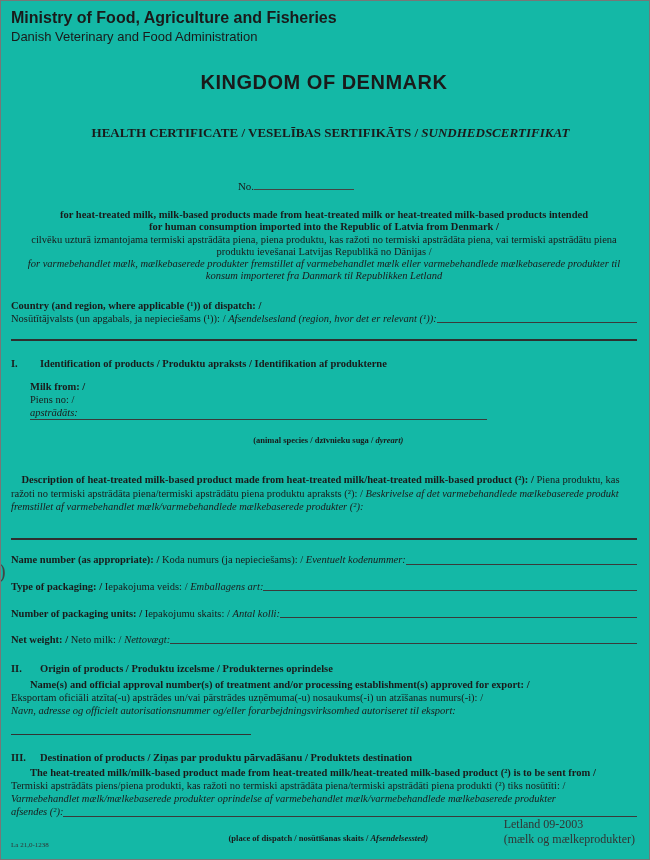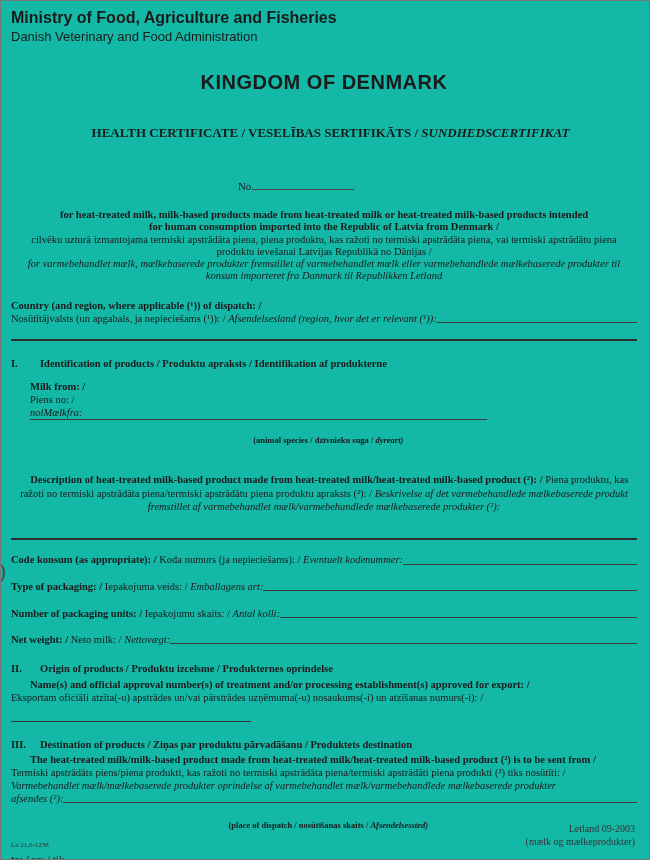--- a/index.html
+++ b/index.html
@@ -37,23 +37,23 @@
   .fill{flex:1;border-bottom:1px solid #3a3a3a;margin-bottom:2px;min-width:20px;}
   .rule{border-top:2px solid #2f2f2f;height:0;}
   .shortrule{width:240px;border-top:1.5px solid #333;height:0;margin-top:17px;}
   .sec{display:flex;}
   .sec .num{width:29px;flex:none;font-weight:bold;}
   .indent{padding-left:19px;}
   .note{font-size:8.5px;font-weight:bold;}
   .note .i{font-weight:bold;}
   .field{margin-top:13.5px;}
   .footer-left{position:absolute;left:10px;bottom:9px;font-size:7px;color:#333;}
-  .footer-right{position:absolute;right:14px;bottom:11px;font-size:10px;text-align:right;line-height:1.3;color:#333;}
+  .footer-right{position:absolute;right:14px;bottom:11px;font-size:12px;line-height:1.3;color:#333;}
   .artifact{position:absolute;left:-2px;top:558px;font-size:20px;color:#444;}
-  .mt2{margin-top:2px;} .mt4{margin-top:4px;text-align:center;}
+  .mt2{margin-top:2px;} .mt4{margin-top:4px;}
   .mt10{margin-top:10px;flex-direction:column;} .mt12{margin-top:12px;} .mt14{margin-top:14px;}
   .mt16{margin-top:16px;}
   .milk-line{margin-right:150px;}
 </style>
 </head>
 <body>
 
 <div class="page">
 
   <div class="sans b fs16">Ministry of Food, Agriculture and Fisheries</div>
@@ -85,34 +85,34 @@
   </div>
 
   <div class="sec mt16">
     <span class="num">I.</span>
     <span class="b">Identification of products / Produktu apraksts / Identifikation af produkterne</span>
   </div>
 
   <div class="line indent mt10 milk-line">
     <span class="b">Milk from: / </span>
       <span>Piens no: / </span>
-      <span class="i">nolMælkfra:</span>
+      <span class="i">apstrādāts:</span>
       <span class="fill"></span>
   </div>
   <div class="note center mt2 pre">
     <span>(animal species / dzīvnieku suga / </span><span class="i">dyreart)</span>
   </div>
 
   <div class="mt4 pre">
     <span class="b">Description of heat-treated milk-based product made from heat-treated milk/heat-treated milk-based product (²): / </span><span>Piena produktu, kas ražoti no termiski apstrādāta piena/termiski apstrādātu piena produktu apraksts (²): / </span><span class="i">Beskrivelse af det varmebehandlede mælkebaserede produkt fremstillet af varmebehandlet mælk/varmebehandlede mælkebaserede produkter (²):</span>
   </div>
   <div class="rule mt12"></div>
 
   <div class="line field">
-    <span class="b">Code konsum (as appropriate): / </span>
+    <span class="b">Name number (as appropriate): / </span>
       <span>Koda numurs (ja nepieciešams): / </span>
       <span class="i">Eventuelt kodenummer:</span>
       <span class="fill"></span>
   </div>
   <div class="line field">
     <span class="b">Type of packaging: / </span>
       <span>Iepakojuma veids: / </span>
       <span class="i">Emballagens art:</span>
       <span class="fill"></span>
   </div>
@@ -128,20 +128,21 @@
       <span class="i">Nettovægt:</span>
       <span class="fill"></span>
   </div>
 
   <div class="sec mt16">
     <span class="num">II.</span>
     <span class="b">Origin of products / Produktu izcelsme / Produkternes oprindelse</span>
   </div>
   <div class="b indent mt2">Name(s) and official approval number(s) of treatment and/or processing establishment(s) approved for export: /</div>
   <div>Eksportam oficiāli atzīta(-u) apstrādes un/vai pārstrādes uzņēmuma(-u) nosaukums(-i) un atzīšanas numurs(-i): /</div>
+  <div class="i">Navn, adresse og officielt autorisationsnummer og/eller forarbejdningsvirksomhed autoriseret til eksport:</div>
   <div class="shortrule"></div>
 
   <span class="artifact">)</span>
 
   <div class="sec mt16">
     <span class="num">III.</span>
     <span class="b">Destination of products / Ziņas par produktu pārvadāšanu / Produktets destination</span>
   </div>
   <div class="b indent mt2" style="max-width:600px;">The heat-treated milk/milk-based product made from heat-treated milk/heat-treated milk-based product (²) is to be sent from /</div>
   <div>Termiski apstrādāts piens/piena produkti, kas ražoti no termiski apstrādāta piena/termiski apstrādāti piena produkti (²) tiks nosūtīti: /</div>

